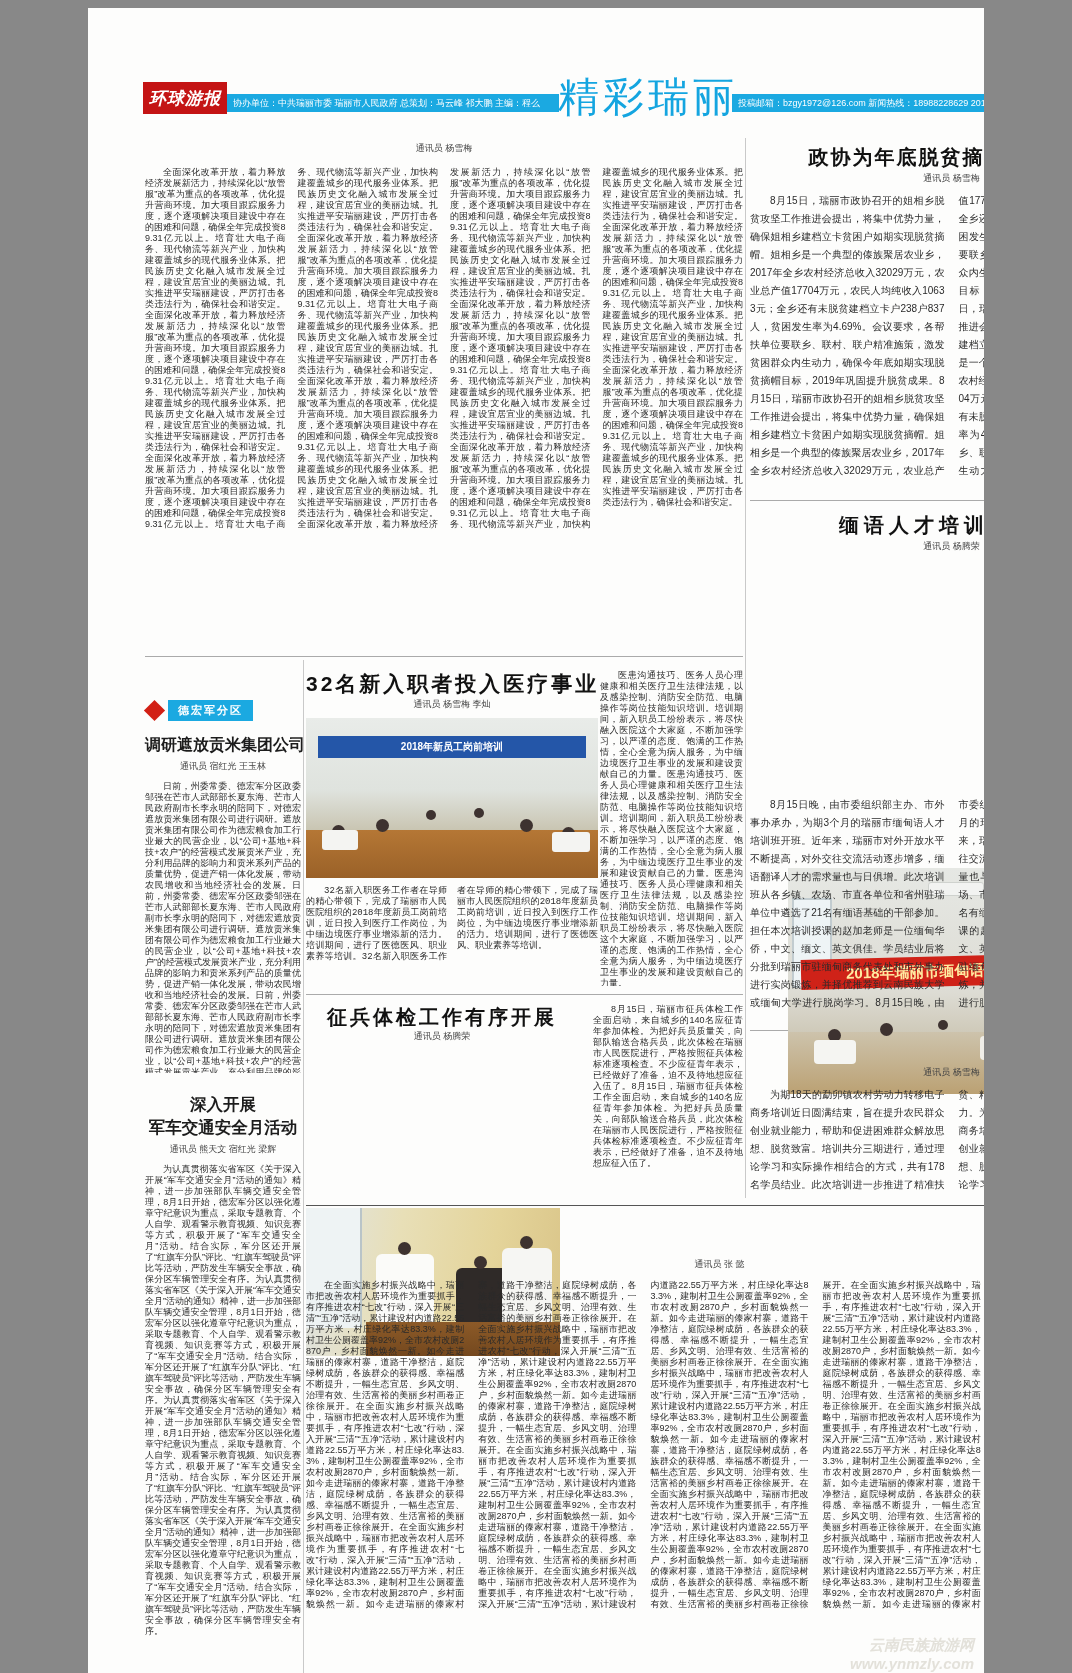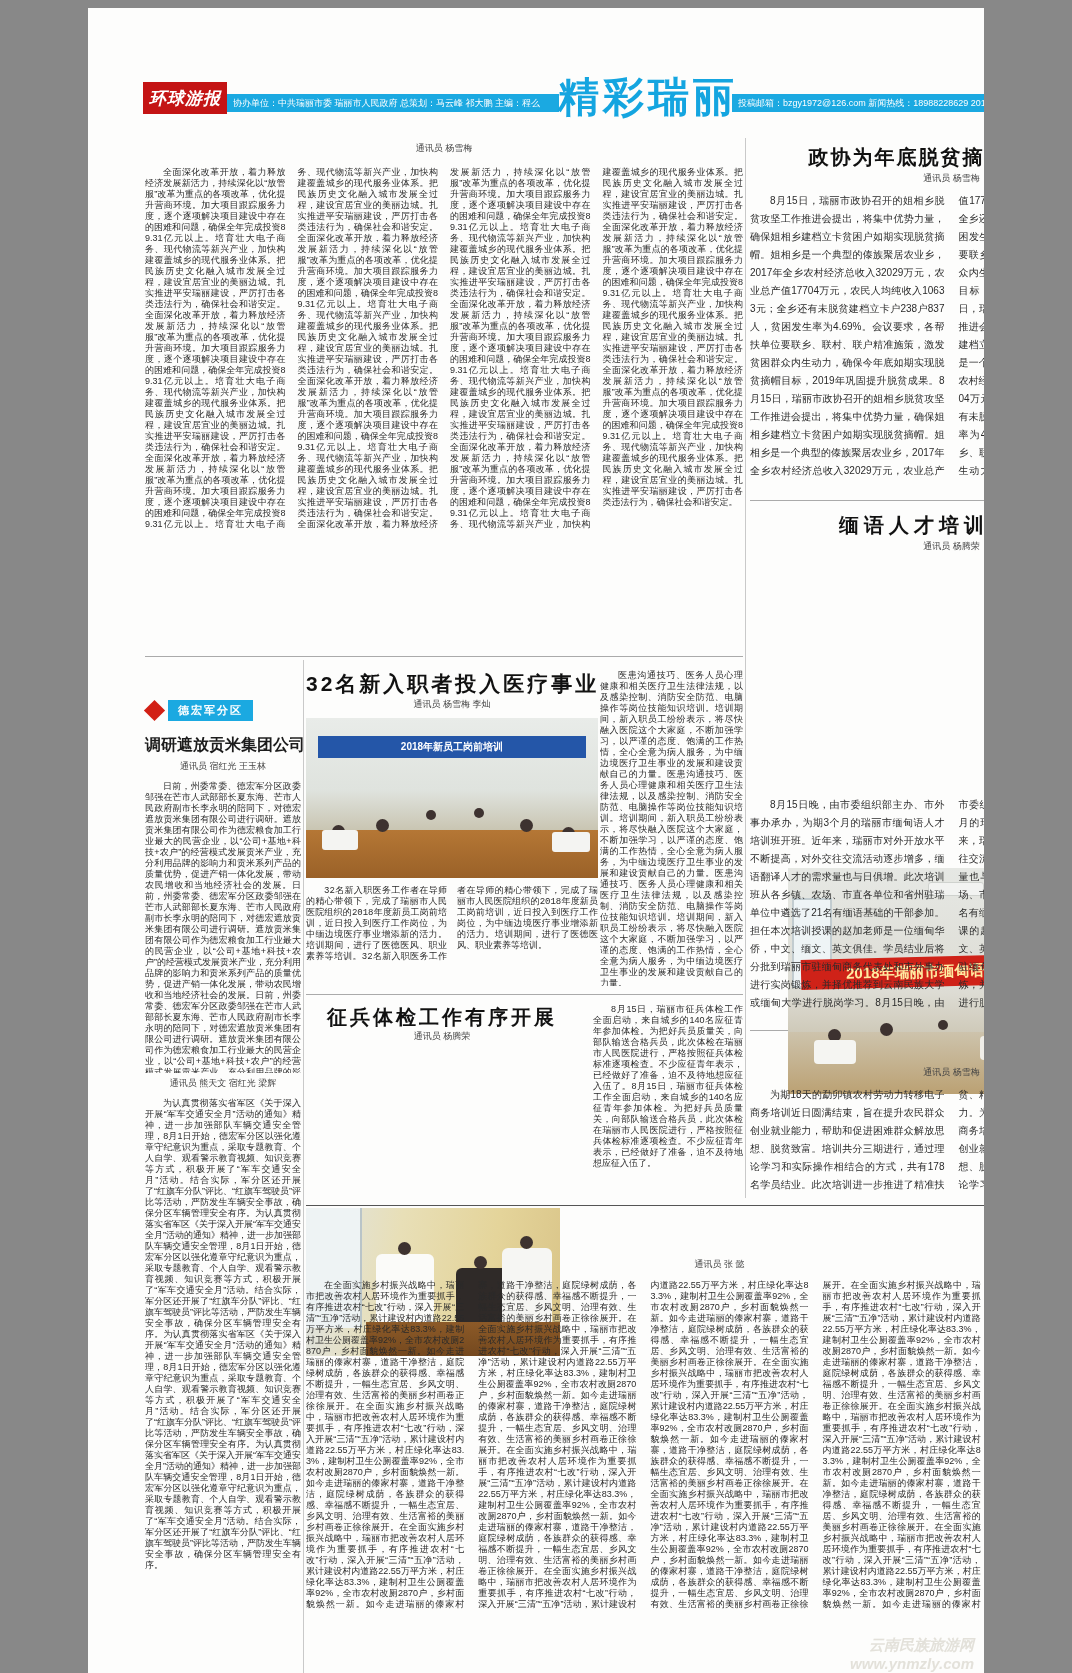--- a/index.html
+++ b/index.html
@@ -11,21 +11,21 @@
   }
   
   .masthead-box{ position:absolute; left:55px; top:74px; width:84px; height:32px;
     background:#c41414; color:#fff; font-weight:bold; font-size:17px;
     display:flex; align-items:center; justify-content:center; letter-spacing:1px; font-style:italic;}
   .strip{ position:absolute; height:18px; background:#1ba9e1; color:#fff;
     font-size:9px; line-height:18px; padding:0 6px; white-space:nowrap; overflow:hidden;}
   .strip.left{ left:139px; top:86px; width:332px; }
   .strip.right{ left:644px; top:86px; width:292px; }
   .section-title{ position:absolute; left:470px; top:62px; width:180px; 
-    color:#14a5e0; font-size:41px; font-weight:bold; letter-spacing:4px; white-space:nowrap;}
+    color:#14a5e0; font-size:41px; font-weight:normal; letter-spacing:4px; white-space:nowrap;}
   .page-no{ position:absolute; left:938px; top:54px; font-family:"DejaVu Serif", serif;
     font-size:47px; color:#111; }
   
   .vrule{ position:absolute; width:1px; background:#c9c9c9; }
   .hrule{ position:absolute; height:1px; background:#aaa; }
   .hrule.dark{ background:#555; }
   
   .title{ font-weight:bold; color:#111; text-align:center; white-space:nowrap; }
   .byline{ text-align:center; font-size:9px; color:#444; margin-top:4px; }
   .body-text{ font-size:9px; line-height:11px; text-align:justify; color:#2a2a2a;
@@ -96,20 +96,24 @@
   </div>
 
   <div class="sidebar">
     <div class="badge-row">
       <div class="diamond"></div>
       <div class="badge-label">德宏军分区</div>
     </div>
     <div class="sb-title1">调研遮放贡米集团公司</div>
     <div class="byline">通讯员 宿红光 王玉林</div>
     <div class="body-text sb-body1">日前，州委常委、德宏军分区政委邹强在芒市人武部部长夏东海、芒市人民政府副市长李永明的陪同下，对德宏遮放贡米集团有限公司进行调研。遮放贡米集团有限公司作为德宏粮食加工行业最大的民营企业，以“公司+基地+科技+农户”的经营模式发展贡米产业，充分利用品牌的影响力和贡米系列产品的质量优势，促进产销一体化发展，带动农民增收和当地经济社会的发展。日前，州委常委、德宏军分区政委邹强在芒市人武部部长夏东海、芒市人民政府副市长李永明的陪同下，对德宏遮放贡米集团有限公司进行调研。遮放贡米集团有限公司作为德宏粮食加工行业最大的民营企业，以“公司+基地+科技+农户”的经营模式发展贡米产业，充分利用品牌的影响力和贡米系列产品的质量优势，促进产销一体化发展，带动农民增收和当地经济社会的发展。日前，州委常委、德宏军分区政委邹强在芒市人武部部长夏东海、芒市人民政府副市长李永明的陪同下，对德宏遮放贡米集团有限公司进行调研。遮放贡米集团有限公司作为德宏粮食加工行业最大的民营企业，以“公司+基地+科技+农户”的经营模式发展贡米产业，充分利用品牌的影响力和贡米系列产品的质量优势，促进产销一体化发展，带动农民增收和当地经济社会的发展。</div>
+    <div class="sb-title2">
+      <div>深入开展</div>
+      <div>军车交通安全月活动</div>
+    </div>
     <div class="byline">通讯员 熊天文 宿红光 梁辉</div>
     <div class="body-text sb-body2">为认真贯彻落实省军区《关于深入开展“军车交通安全月”活动的通知》精神，进一步加强部队车辆交通安全管理，8月1日开始，德宏军分区以强化遵章守纪意识为重点，采取专题教育、个人自学、观看警示教育视频、知识竞赛等方式，积极开展了“军车交通安全月”活动。结合实际，军分区还开展了“红旗车分队”评比、“红旗车驾驶员”评比等活动，严防发生车辆安全事故，确保分区车辆管理安全有序。为认真贯彻落实省军区《关于深入开展“军车交通安全月”活动的通知》精神，进一步加强部队车辆交通安全管理，8月1日开始，德宏军分区以强化遵章守纪意识为重点，采取专题教育、个人自学、观看警示教育视频、知识竞赛等方式，积极开展了“军车交通安全月”活动。结合实际，军分区还开展了“红旗车分队”评比、“红旗车驾驶员”评比等活动，严防发生车辆安全事故，确保分区车辆管理安全有序。为认真贯彻落实省军区《关于深入开展“军车交通安全月”活动的通知》精神，进一步加强部队车辆交通安全管理，8月1日开始，德宏军分区以强化遵章守纪意识为重点，采取专题教育、个人自学、观看警示教育视频、知识竞赛等方式，积极开展了“军车交通安全月”活动。结合实际，军分区还开展了“红旗车分队”评比、“红旗车驾驶员”评比等活动，严防发生车辆安全事故，确保分区车辆管理安全有序。为认真贯彻落实省军区《关于深入开展“军车交通安全月”活动的通知》精神，进一步加强部队车辆交通安全管理，8月1日开始，德宏军分区以强化遵章守纪意识为重点，采取专题教育、个人自学、观看警示教育视频、知识竞赛等方式，积极开展了“军车交通安全月”活动。结合实际，军分区还开展了“红旗车分队”评比、“红旗车驾驶员”评比等活动，严防发生车辆安全事故，确保分区车辆管理安全有序。</div>
   </div>
 
   <div class="abs title mid-title" style="left:218px; top:662px; width:292px;">32名新入职者投入医疗事业</div>
   <div class="abs mid-byline" style="left:218px; top:690px; width:292px;">通讯员 杨雪梅 李灿</div>
 
   <div class="abs photo" style="left:218px; top:710px; width:292px; height:160px;">
     <div class="ph-wall" style="background:linear-gradient(#e9ece9 0%,#dfe3de 45%,#c9c5b2 70%,#b8b09a 100%);"></div>
     <div class="banner" style="top:18px; height:22px; line-height:22px; font-size:10px; background:#2456a8; color:#fff;">2018年新员工岗前培训</div>

